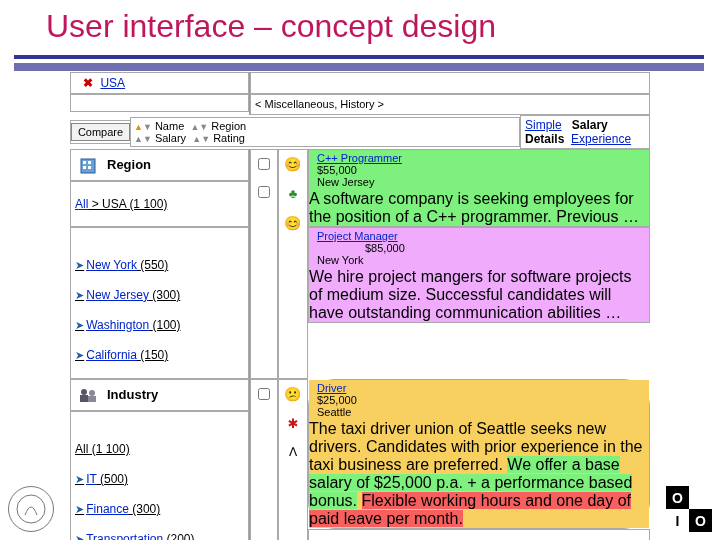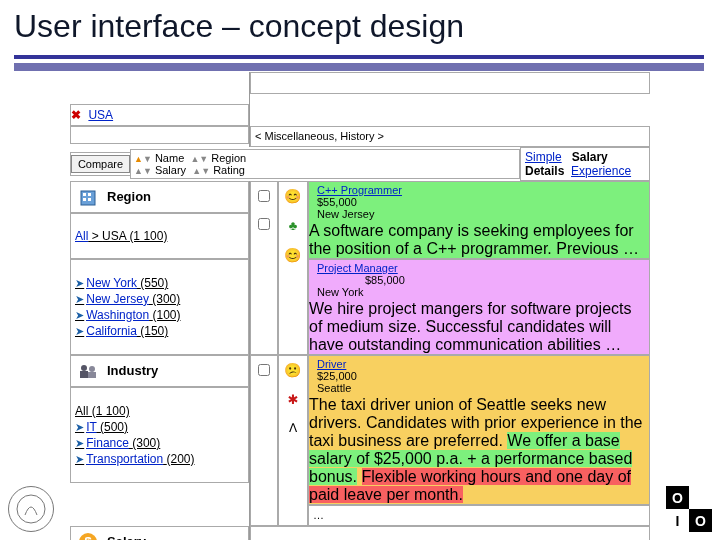--- a/index.html
+++ b/index.html
@@ -1,52 +1,52 @@
 <!DOCTYPE html>
 <html><head>
 <meta charset="utf-8">
 <style>
   * { box-sizing: border-box; margin: 0; padding: 0; }
   body { width: 720px; height: 540px; background: #fff; font-family: Arial, sans-serif; overflow: hidden; }
   .slide { position: relative; width: 720px; height: 540px; }
   .title-block { position: absolute; top: 8px; left: 14px; right: 14px; }
-  .title { font-size: 32px; font-weight: 400; color: #0f172a; letter-spacing: 0; }
+  .title { font-size: 32px; font-weight: 400; color: #be185d; letter-spacing: 0; margin-left: 32px; }
   .rule { height: 4px; background: #333399; margin-top: 10px; width: 690px; }
   .rule2 { height: 8px; background: #7070b0; margin-top: 4px; width: 690px; }
 
   .wireframe { position: absolute; top: 72px; left: 70px; width: 580px; height: 442px; background: #fff; }
   .wf-row { display: flex; }
   .left-col { width: 180px; border-right: 1px solid #999; }
   .right-col { flex: 1; }
 
   .cell { border: 1px solid #aaa; padding: 2px 4px; font-size: 12px; line-height: 1.35; }
-  .flag-line { padding: 3px 0; border: 1px solid #aaa; font-size: 12px; margin-top: 32px; }
+  .flag-line { padding: 3px 12px; border: 1px solid #aaa; font-size: 12px; }
   .flag-line span.x { color: #c00; font-weight: bold; margin-right: 4px; }
   .link { color: #0023c8; text-decoration: underline; cursor: pointer; }
   .bold { font-weight: bold; }
 
   .center { }
   .small { font-size: 11px; }
 
   .sort-cell { font-size: 11px; padding: 2px 3px; border: 1px solid #aaa; }
   .sort-cell .arrow { font-size: 9px; color: #e68a00; }
   .sort-cell .arrow2 { font-size: 9px; color: #888; }
 
   .compare-btn { font-size: 11px; padding: 2px 6px; background: #f2f2f2; border: 1px solid #888; cursor: pointer; }
 
   .result-green { background: #7df07d; }
   .result-yellow { background: #f0abfc; }
-  .result-red { background: #5eead4; }
+  .result-red { background: #5eead4; border-radius: 27px; }
   .result-border { border: 1px solid #aaa; }
   .result { font-size: 11px; padding: 2px 8px; }
 
   .facet-head { font-weight: bold; font-size: 13px; padding: 4px 4px; border: 1px solid #aaa; display: flex; align-items: center; gap: 6px; }
   .facet-head .icon-box { width: 26px; height: 22px; display: flex; align-items: center; justify-content: center; }
   .facet-list { font-size: 12px; border: 1px solid #aaa; padding: 15px 4px; text-decoration: underline; }
-  .facet-list div { padding: 1px 0; }
+  .facet-list div { padding: 1px 0; margin-top: 14px; }
   .facet-list .chevron { color: #1b5fa6; font-size: 11px; margin-right: 2px; }
 
   .cb { width: 12px; height: 12px; }
 
   .view-tabs { font-size: 12px; padding: 2px 4px; border: 1px solid #aaa; }
 
   .logo-left { position: absolute; left: 8px; bottom: 8px; width: 46px; height: 46px; border: 1px solid #777; border-radius: 50%; display:flex; align-items:center; justify-content:center; font-size:10px; color:#777;}
   .logo-right { position: absolute; right: 8px; bottom: 8px; width: 46px; height: 46px; background: #000; color: #fff; display: grid; grid-template-columns: 1fr 1fr; grid-template-rows: 1fr 1fr; font-size: 14px; font-weight: bold; }
   .logo-right div { display: flex; align-items: center; justify-content: center; }
 

